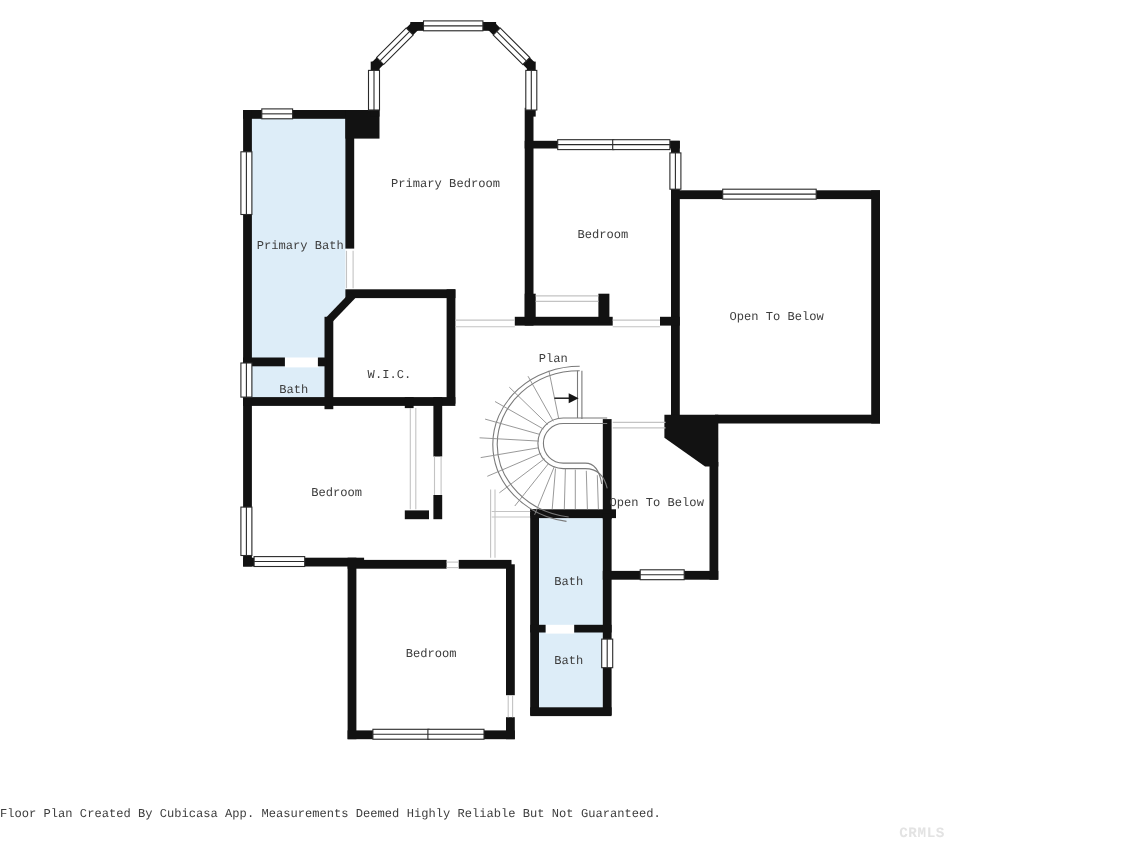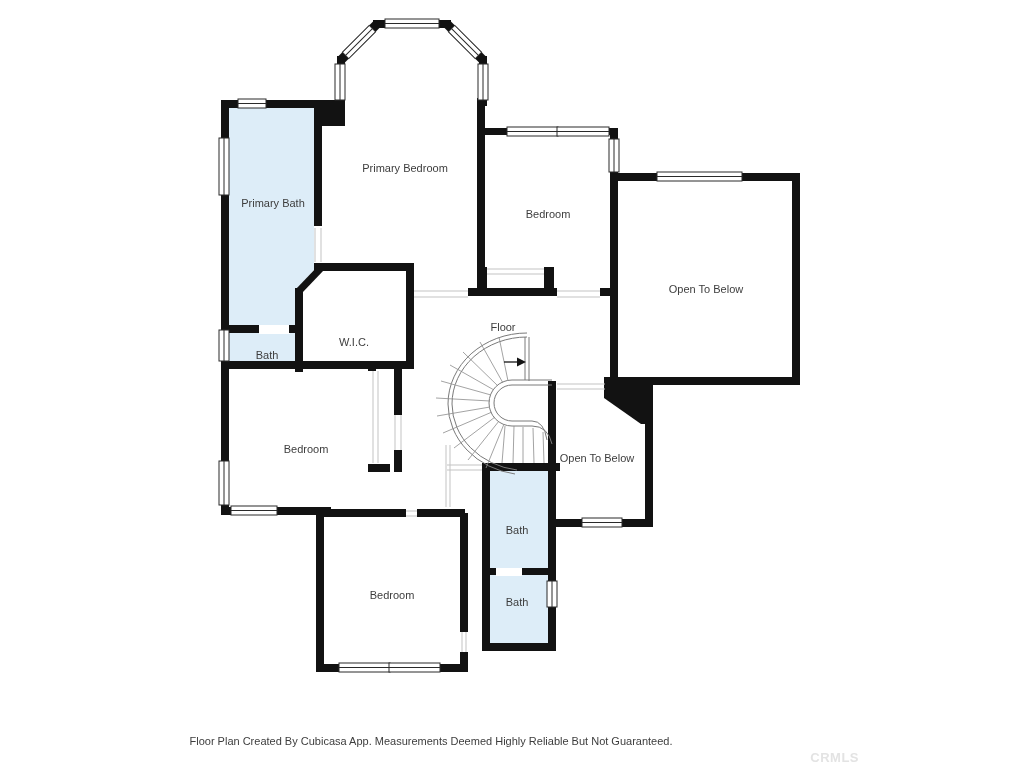--- a/index.html
+++ b/index.html
@@ -1,32 +1,32 @@
 <!DOCTYPE html>
 <html style="--wall: #121212; --bath-fill: #ddedf8; --label: #3d3d3d; --watermark: #e3e3e3;"><head>
 <meta charset="utf-8">
 <style>
   html,body{margin:0;padding:0;background:#fff;}
   #canvas{position:relative;width:862px;height:768px;background:#ffffff;overflow:hidden;
-          font-family:Liberation Sans, sans-serif;}
+          font-family:Liberation Mono, monospace;}
   #plan-svg{position:absolute;left:0;top:0;}
   .wall{fill:var(--wall,#121212);}
   .wall-line{stroke:var(--wall,#121212);fill:none;}
   .bathfill{fill:var(--bath-fill,#ddedf8);}
   .gap{fill:#ffffff;}
   .win{fill:#ffffff;stroke:#2a2a2a;stroke-width:1;}
   .winline{stroke:#2a2a2a;stroke-width:1;}
   .thin{stroke:#c3c3c3;stroke-width:1;fill:none;}
   .stair{stroke:#7a7a7a;stroke-width:1;fill:none;}
   .tread{stroke:#8b8b8b;stroke-width:0.8;fill:none;}
   .arrow{stroke:#141414;stroke-width:1.3;fill:none;}
   .arrowhead{fill:#141414;}
   .room-label{position:absolute;transform:translate(-50%,-50%);font-size:11px;
               color:var(--label,#3d3d3d);white-space:nowrap;}
-  .footer{position:absolute;left:0;right:0;top:735px;text-align:center;font-size:11px;
+  .footer{position:absolute;left:0;right:0;top:735px;text-align:left;font-size:11px;
           color:var(--label,#3d3d3d);}
   .watermark{position:absolute;right:3px;top:750px;font-size:13px;font-weight:bold;
              letter-spacing:0.5px;color:var(--watermark,#e3e3e3);}
 </style>
 </head>
 <body>
 
 <div id="canvas">
 
   <svg id="plan-svg" width="1024" height="768" viewBox="0 0 1024 768">
@@ -220,25 +220,25 @@
         <line class="tread" x1="543" y1="432" x2="544" y2="463"></line>
       </g>
       <g>
         <line class="arrow" x1="504" y1="362" x2="518" y2="362"></line>
         <polygon class="arrowhead" points="517,357.5 526,362 517,366.5"></polygon>
       </g>
     </g>
   </svg>
 
   <div class="room-label" style="left:405px;top:168px">Primary Bedroom</div>
-  <div class="room-label" style="left:273px;top:203px">Primary Bath</div>
+  <div class="room-label" style="left:273px;top:224px">Primary Bath</div>
   <div class="room-label" style="left:548px;top:214px">Bedroom</div>
   <div class="room-label" style="left:706px;top:289px">Open To Below</div>
   <div class="room-label" style="left:354px;top:342px">W.I.C.</div>
-  <div class="room-label" style="left:503px;top:327px">Floor</div>
+  <div class="room-label" style="left:503px;top:327px">Plan</div>
   <div class="room-label" style="left:267px;top:355px">Bath</div>
   <div class="room-label" style="left:306px;top:449px">Bedroom</div>
   <div class="room-label" style="left:597px;top:458px">Open To Below</div>
   <div class="room-label" style="left:517px;top:530px">Bath</div>
   <div class="room-label" style="left:517px;top:602px">Bath</div>
   <div class="room-label" style="left:392px;top:595px">Bedroom</div>
 
   <div class="footer">Floor Plan Created By Cubicasa App. Measurements Deemed Highly Reliable But Not Guaranteed.</div>
 
   <div class="watermark">CRMLS</div>

